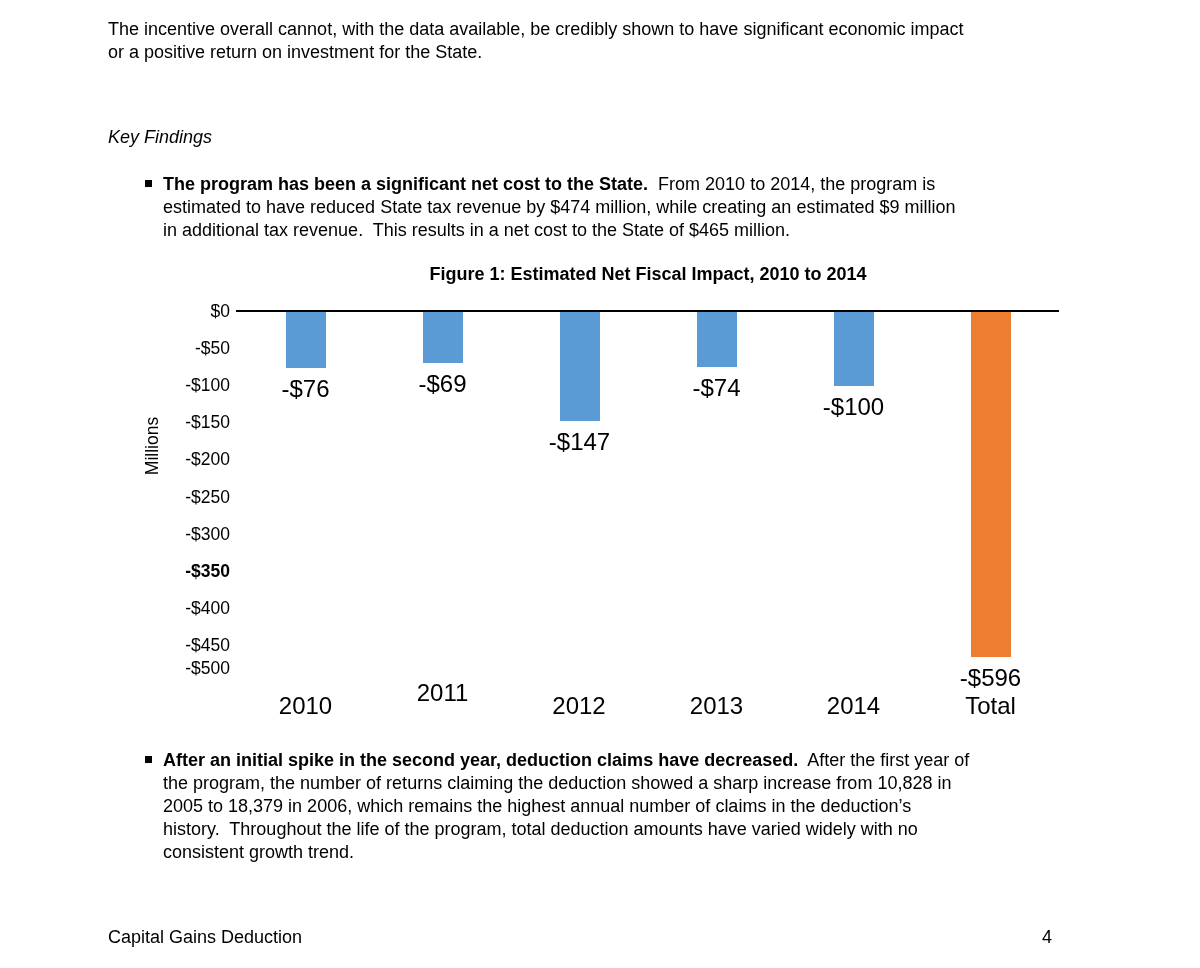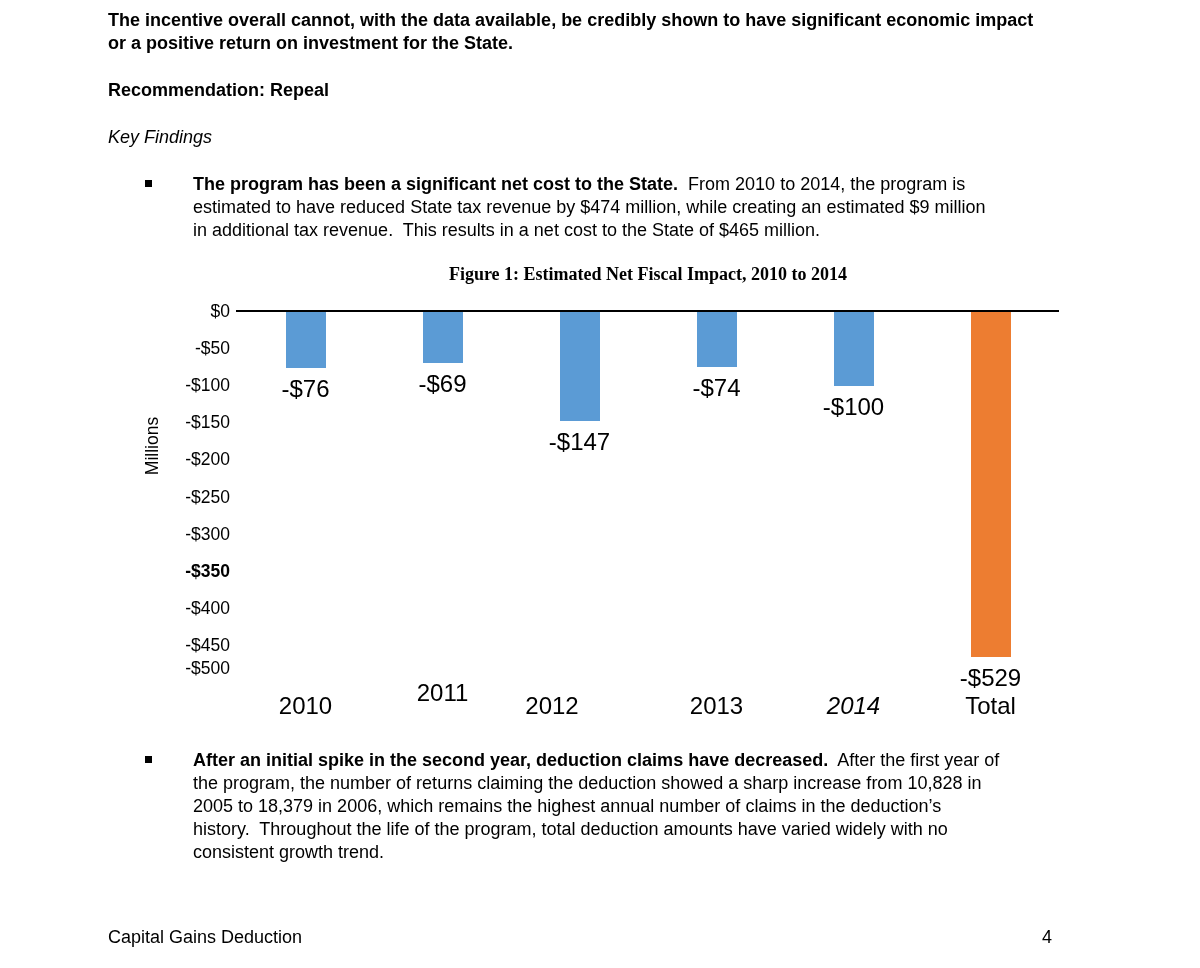--- a/index.html
+++ b/index.html
@@ -10,37 +10,37 @@
     font-family:"Liberation Sans", sans-serif;
     font-size:18px;line-height:23px;
     overflow:hidden;
   }
   .abs{position:absolute;}
   .pre{white-space:pre-wrap;}
   .bold{font-weight:bold;}
   .italic{font-style:italic;}
 
   
-  #intro{left:108px;top:9px;width:995px;font-weight:bold;}
+  #intro{left:108px;top:18px;width:995px;}
   #recommendation{left:108px;top:79px;}
   #key-findings{left:108px;top:126px;font-style:italic;}
   .bullet{left:145px;width:960px;}
   #bullet-1{top:173px;}
   #bullet-2{top:749px;}
   .bullet .marker{
     position:absolute;left:0;top:7px;
     width:7px;height:7px;background:#000;
   }
-  .bullet .btext{display:block;margin-left:48px;}
+  .bullet .btext{display:block;margin-left:18px;}
 
   
   #figure{left:0;top:255px;width:1200px;height:480px;}
   #chart-title{
     position:absolute;left:237px;top:8px;width:822px;
-    text-align:center;font-weight:bold;font-size:18px;line-height:23px;font-family:Liberation Serif, serif;
+    text-align:center;font-weight:bold;font-size:18px;line-height:23px;
   }
   #y-axis-title{
     position:absolute;left:92px;top:181px;width:120px;
     text-align:center;font-size:17.5px;line-height:20px;
     transform:rotate(-90deg);
   }
   #zero-line{
     position:absolute;left:236px;top:55px;width:823px;height:2px;
     background:#000;
   }
@@ -59,21 +59,20 @@
   #footer-page{right:148px;top:926px;}
 </style>
 </head>
 <body>
 
 <div class="page">
 
   <div class="abs pre" id="intro">The incentive overall cannot, with the data available, be credibly shown to have significant economic impact
 or a positive return on investment for the State.</div>
 
-  <div class="abs bold" id="recommendation">Recommendation: Repeal</div>
 
   <div class="abs italic" id="key-findings">Key Findings</div>
 
   <div class="abs bullet" id="bullet-1">
     <span class="marker"></span>
     <span class="btext pre"><span class="bold">The program has been a significant net cost to the State.</span><span>  From 2010 to 2014, the program is
 estimated to have reduced State tax revenue by $474 million, while creating an estimated $9 million
 in additional tax revenue.  This results in a net cost to the State of $465 million.</span></span>
   </div>
 
@@ -94,29 +93,29 @@
         <div class="ytick" style="top: 378.9px;">-$450</div>
         <div class="ytick" style="top: 402px;">-$500</div>
         <div class="bar" style="left: 285.5px; top: 57px; height: 56px; background: rgb(91, 155, 213);"></div>
         <div class="dlabel" style="left: 245.5px; top: 124px;">-$76</div>
         <div class="clabel" style="left: 245.5px; top: 441px;">2010</div>
         <div class="bar" style="left: 422.5px; top: 57px; height: 51px; background: rgb(91, 155, 213);"></div>
         <div class="dlabel" style="left: 382.5px; top: 119px; text-align: center;">-$69</div>
         <div class="clabel" style="left: 382.5px; top: 428px;">2011</div>
         <div class="bar" style="left: 559.5px; top: 57px; height: 109px; background: rgb(91, 155, 213);"></div>
         <div class="dlabel" style="left: 519.5px; top: 177px;">-$147</div>
-        <div class="clabel" style="left: 492px; top: 441px;">2012</div>
+        <div class="clabel" style="left: 519px; top: 441px;">2012</div>
         <div class="bar" style="left: 696.5px; top: 57px; height: 55px; background: rgb(91, 155, 213);"></div>
         <div class="dlabel" style="left: 656.5px; top: 123px;">-$74</div>
         <div class="clabel" style="left: 656.5px; top: 441px;">2013</div>
         <div class="bar" style="left: 833.5px; top: 57px; height: 74px; background: rgb(91, 155, 213);"></div>
         <div class="dlabel" style="left: 793.5px; top: 142px;">-$100</div>
-        <div class="clabel" style="left: 793.5px; top: 441px; font-style: italic;">2014</div>
+        <div class="clabel" style="left: 793.5px; top: 441px;">2014</div>
         <div class="bar" style="left: 970.5px; top: 57px; height: 345px; background: rgb(237, 125, 49);"></div>
-        <div class="dlabel" style="left: 930.5px; top: 413px;">-$529</div>
+        <div class="dlabel" style="left: 930.5px; top: 413px;">-$596</div>
         <div class="clabel" style="left: 930.5px; top: 441px;">Total</div>
       </div>
   </div>
 
   <div class="abs bullet" id="bullet-2">
     <span class="marker"></span>
     <span class="btext pre"><span class="bold">After an initial spike in the second year, deduction claims have decreased.</span><span>  After the first year of
 the program, the number of returns claiming the deduction showed a sharp increase from 10,828 in
 2005 to 18,379 in 2006, which remains the highest annual number of claims in the deduction’s
 history.  Throughout the life of the program, total deduction amounts have varied widely with no

